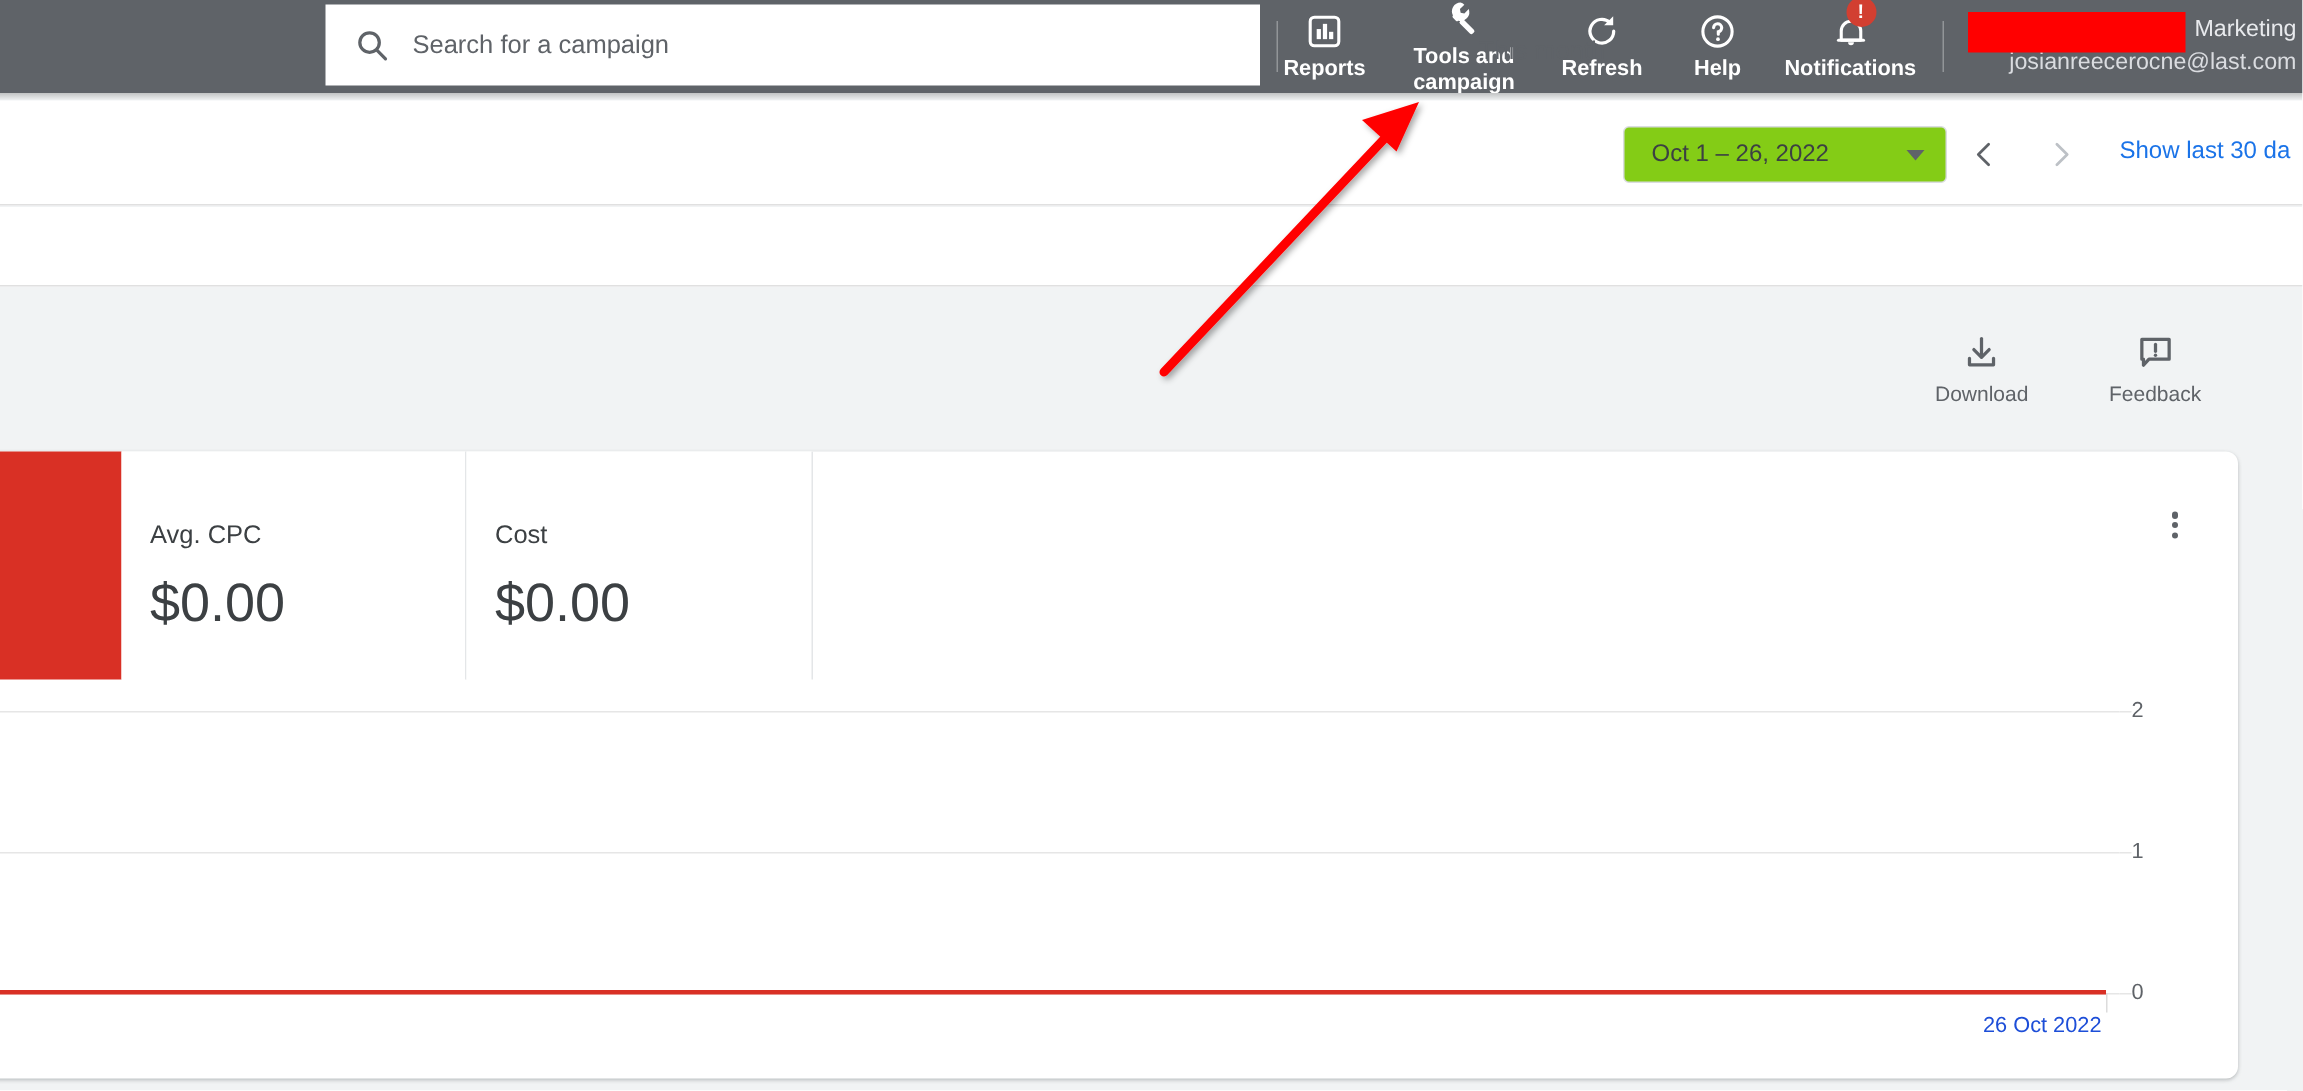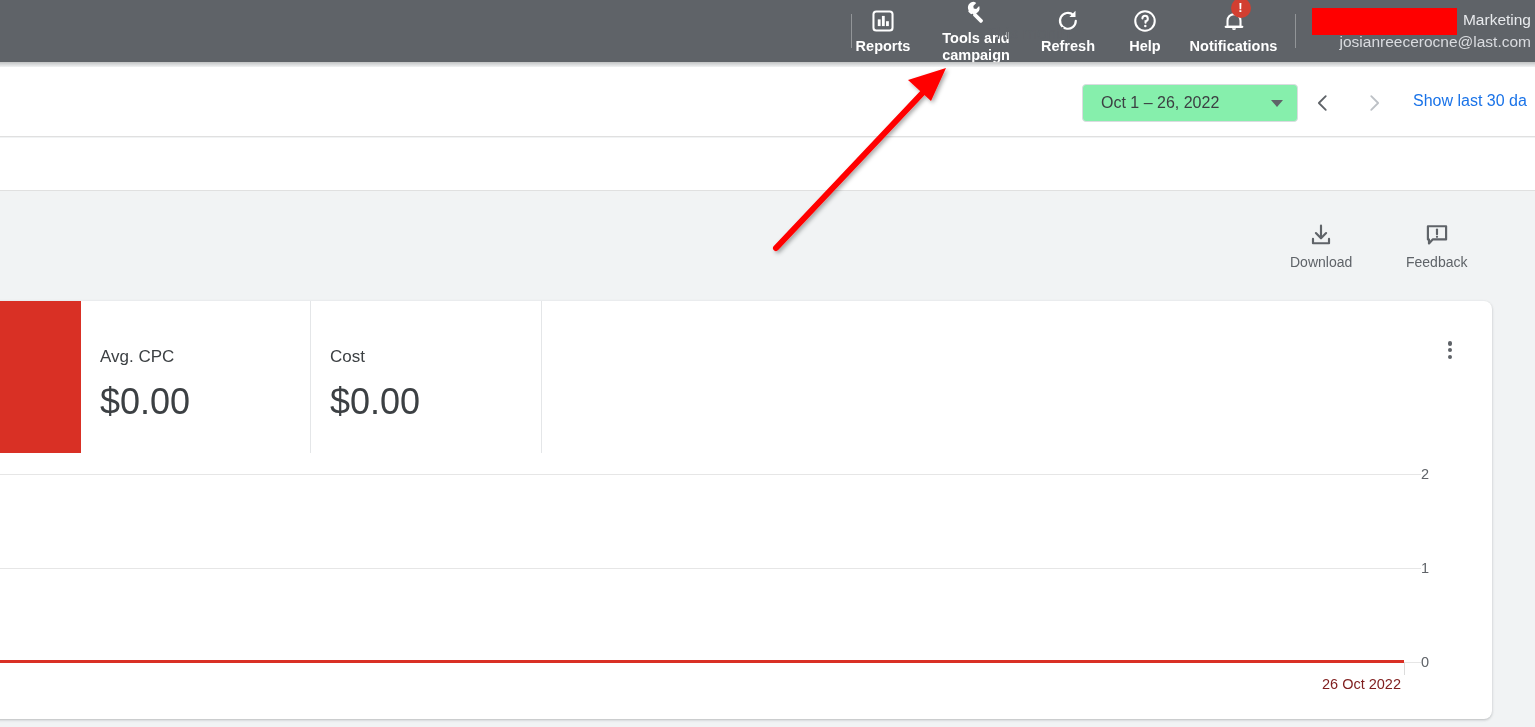--- a/index.html
+++ b/index.html
@@ -136,21 +136,21 @@
     left: 986px; top: 24px;
     font-size: 17px;
     color: #5f6368;
   }
   .date-select {
     position: absolute;
     left: 1082px; top: 84px;
     width: 216px; height: 38px;
     border: 1px solid #dadce0;
     border-radius: 4px;
-    background: #86efac;
+    background: #84cc16;
     display: flex;
     align-items: center;
     justify-content: space-between;
     padding: 0 14px 0 18px;
     cursor: pointer;
   }
   .date-select .dval { font-size: 16px; color: #3c4043; white-space: nowrap; }
   .chev-down {
     width: 0; height: 0;
     border-left: 6px solid transparent;
@@ -286,21 +286,21 @@
   }
   .series-line {
     position: absolute;
     left: 0;
     height: 3px;
     background: #d93025;
   }
   .xtick {
     position: absolute;
     font-size: 14.5px;
-    color: #7f1d1d;
+    color: #1d4ed8;
     white-space: nowrap;
     text-align: right;
   }
   .xaxis-edge {
     position: absolute;
     width: 1px;
     background: #dcdcdc;
   }
 
   
@@ -312,20 +312,27 @@
     pointer-events: none;
   }
 </style>
 </head>
 <body>
 
 <div id="app">
 
   <div class="topbar">
 
+    <div class="search-box">
+      <svg class="search-icon" viewBox="0 0 24 24">
+        <path fill="none" stroke="#5f6368" stroke-width="2" d="M10.5 4.5a6 6 0 1 0 0 12 6 6 0 0 0 0-12z"></path>
+        <line x1="15" y1="15.2" x2="20.3" y2="20.5" stroke="#5f6368" stroke-width="2" stroke-linecap="round"></line>
+      </svg>
+      <input class="search-input" type="text" placeholder="Search for a campaign" style="">
+    </div>
 
     <div class="nav-divider" style="left:851px;"></div>
 
     <div class="nav-item" style="left:847px; width:72px;">
       <span class="ico">
         <svg width="26" height="26" viewBox="0 0 24 24">
           <rect x="3.2" y="3.2" width="17.6" height="17.6" rx="2.6" fill="none" stroke="#ffffff" stroke-width="1.9"></rect>
           <rect x="7.2" y="10.5" width="2.6" height="6.2" fill="#ffffff"></rect>
           <rect x="11.0" y="7.3" width="2.6" height="9.4" fill="#ffffff"></rect>
           <rect x="14.8" y="12.2" width="2.6" height="4.5" fill="#ffffff"></rect>

